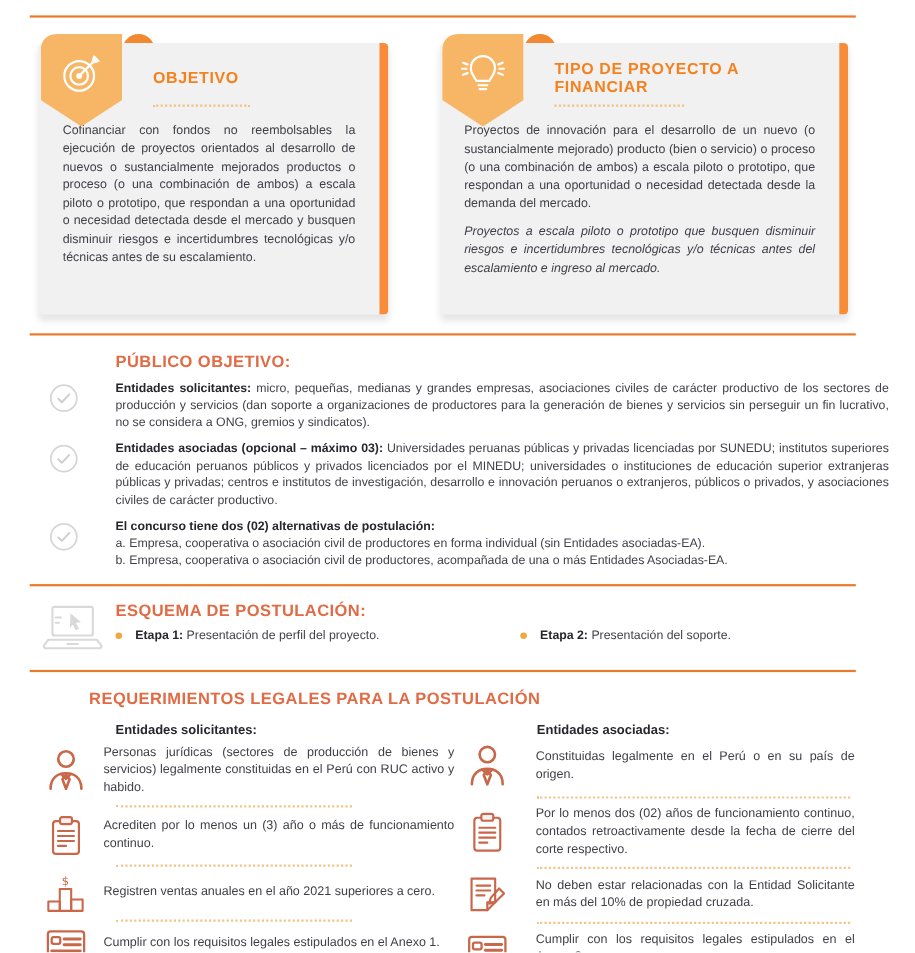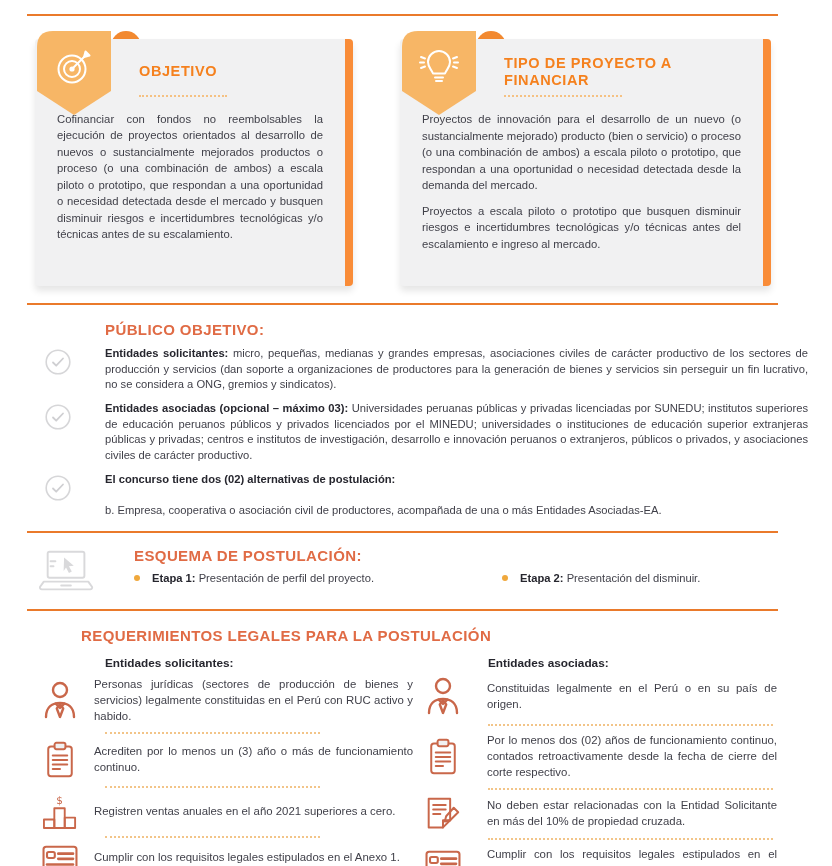--- a/index.html
+++ b/index.html
@@ -25,36 +25,36 @@
   .ribbon { position:absolute; top:0; left:2px; width:74px; height:84px; z-index:2; }
   .ribbon-shape { position:absolute; inset:0; }
   .ribbon-icon { position:absolute; left:50%; top:36px; transform:translate(-50%,-50%); }
   .card-title { margin:16px 0 0 82px; min-height:34px; max-width:180px;
     display:flex; align-items:center; color:#F5811E; font-weight:bold;
     font-size:14.5px; letter-spacing:.6px; line-height:1.18; }
   .card-dots { margin:6px 0 0 82px; border-bottom:2px dotted #F5C183; }
   .card-objetivo .card-dots { width:88px; }
   .card-tipo .card-dots { width:118px; }
   .card-text { margin-top:14px; font-size:11.3px; line-height:1.46; text-align:justify; }
-  .card-text p + p { margin-top:9px; }
+  .card-text p + p { margin-top:9px;font-style:italic; }
 
   
   .sec-title { color:#E06B45; font-weight:bold; font-size:15px; letter-spacing:.4px; }
   b.lead { color:#26262E; }
 
   
   .sec-pub { padding:16px 24px 0 45px; }
   .sec-pub .sec-title { margin-left:60px; }
   .pub-item { display:flex; gap:34px; margin-top:8px; align-items:flex-start; }
   .pub-icon { flex:none; margin-top:3px; }
   .pub-text { flex:1; font-size:11.2px; line-height:1.4; text-align:justify; }
   .rule-pub { margin-top:12px; }
 
   
-  .sec-esq { display:flex; align-items:flex-start; padding:14px 57px 0 38px;gap:29px; }
+  .sec-esq { display:flex; align-items:flex-start; padding:14px 57px 0 38px; }
   .esq-icon { flex:none; width:58px; }
   .esq-content { margin-left:9px; flex:1; }
   .esq-bullets { display:flex; margin-top:8px;text-align:right; }
   .esq-bullet { display:flex; align-items:center; font-size:11.2px; }
   .esq-bullet:first-child { width:368px; }
   .bullet-dot { width:6px; height:6px; border-radius:50%; background:#F0A83C;
     margin-right:12px; flex:none; }
   .rule-esq { margin-top:14px; }
 
   
@@ -157,21 +157,21 @@
       <div class="pub-text"><b class="lead">Entidades asociadas (opcional – máximo 03):</b> <span>Universidades peruanas públicas y privadas licenciadas por SUNEDU; institutos superiores de educación peruanos públicos y privados licenciados por el MINEDU; universidades o instituciones de educación superior extranjeras públicas y privadas; centros e institutos de investigación, desarrollo e innovación peruanos o extranjeros, públicos o privados, y asociaciones civiles de carácter productivo.</span></div>
     </div>
 
     <div class="pub-item">
       <svg class="pub-icon" width="26" height="26" viewBox="0 0 26 26">
         <circle cx="13" cy="13" r="11.8" stroke="#D6D6D8" stroke-width="1.6" fill="none"></circle>
         <path d="M8 13.5 L11.2 16.7 L18 9.5" stroke="#CFCFD2" stroke-width="1.8" fill="none" stroke-linecap="round" stroke-linejoin="round"></path>
       </svg>
       <div class="pub-text">
         <b class="lead">El concurso tiene dos (02) alternativas de postulación:</b><br>
-        <br>
+        <span>a. Empresa, cooperativa o asociación civil de productores en forma individual (sin Entidades asociadas-EA).</span><br>
         <span>b. Empresa, cooperativa o asociación civil de productores, acompañada de una o más Entidades Asociadas-EA.</span>
       </div>
     </div>
   </div>
 
   <div class="rule rule-pub"></div>
 
   <div class="sec-esq">
     <svg class="esq-icon" width="58" height="48" viewBox="0 0 60 46" fill="none" stroke="#D9D9DB" stroke-width="2" stroke-linecap="round" stroke-linejoin="round">
       <rect x="10" y="3" width="38" height="27" rx="2"></rect>
@@ -183,21 +183,21 @@
     </svg>
     <div class="esq-content">
       <div class="sec-title">ESQUEMA DE POSTULACIÓN:</div>
       <div class="esq-bullets">
         <div class="esq-bullet">
           <span class="bullet-dot"></span>
           <span><b class="lead">Etapa 1:</b> <span>Presentación de perfil del proyecto.</span></span>
         </div>
         <div class="esq-bullet">
           <span class="bullet-dot"></span>
-          <span><b class="lead">Etapa 2:</b> <span>Presentación del disminuir.</span></span>
+          <span><b class="lead">Etapa 2:</b> <span>Presentación del soporte.</span></span>
         </div>
       </div>
     </div>
   </div>
 
   <div class="rule rule-esq"></div>
 
   <div class="sec-req">
     <div class="sec-title">REQUERIMIENTOS LEGALES PARA LA POSTULACIÓN</div>
 

